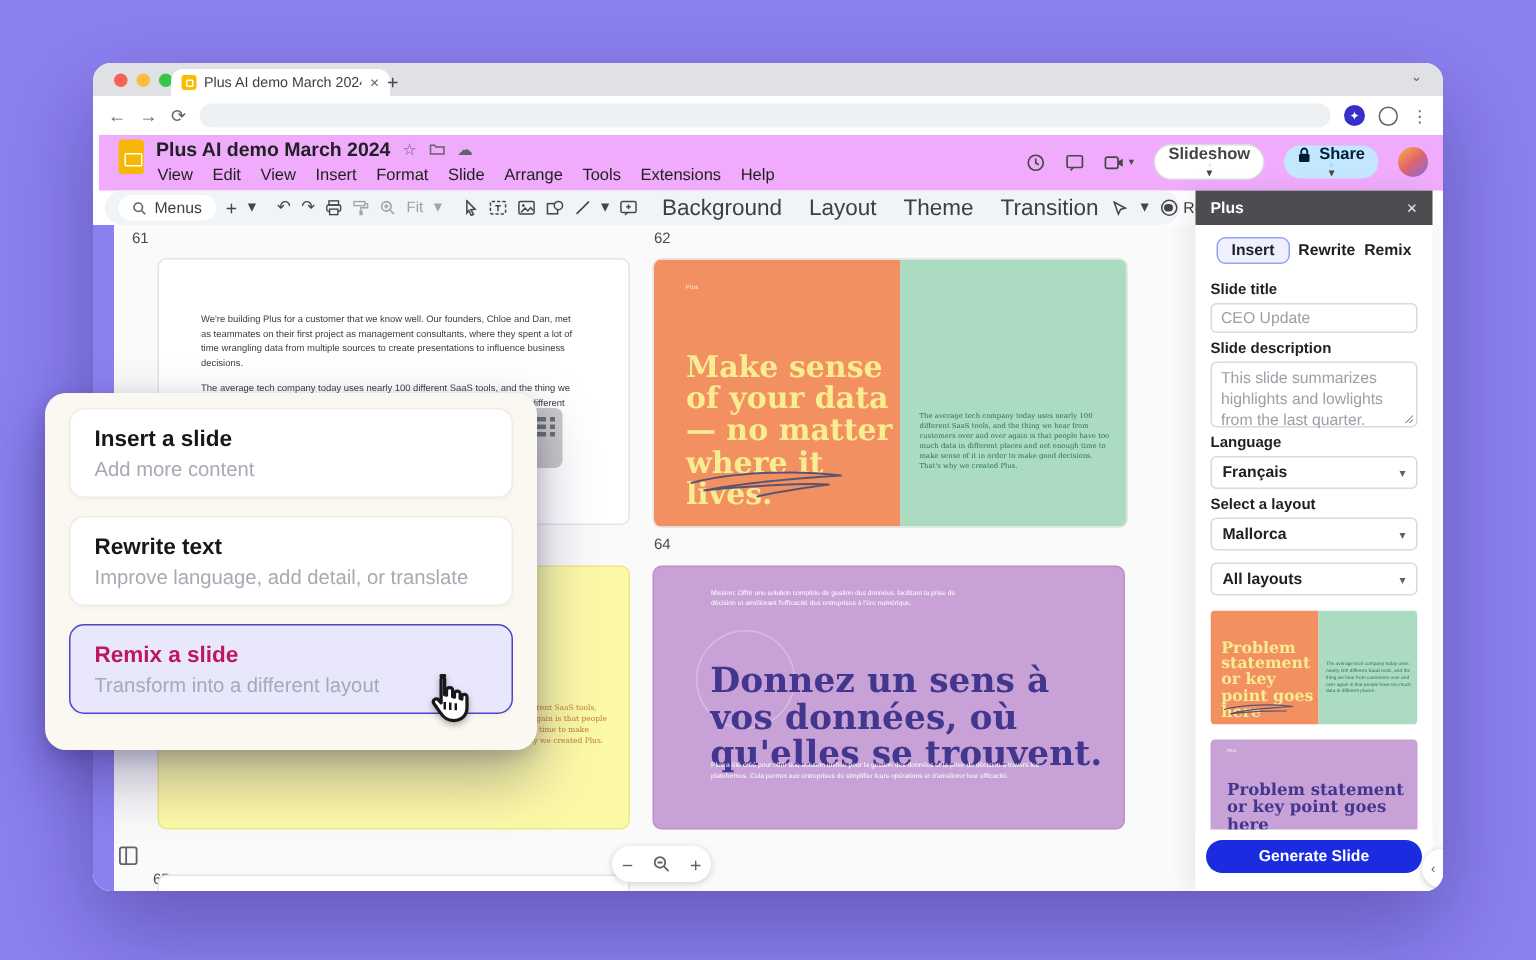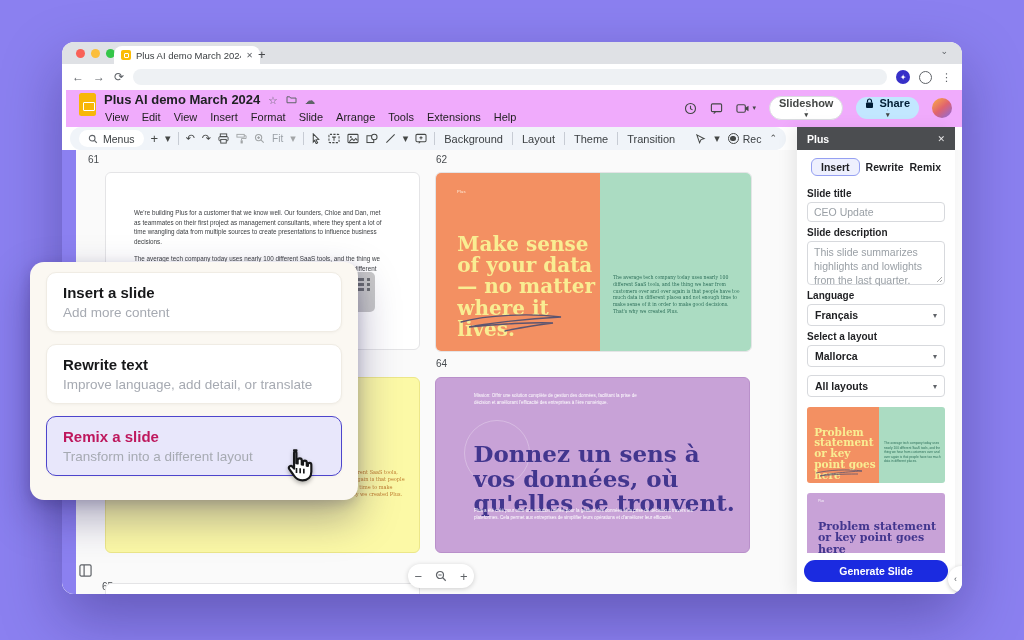--- a/index.html
+++ b/index.html
@@ -42,21 +42,21 @@
   .share .seg{padding:0 9px;display:flex;align-items:center;gap:5px;}
   .share .seg-div{background:#a5cbe4;}
   .caret{font-size:7px;color:#444746;}
   .avatar{width:20px;height:20px;border-radius:50%;background:linear-gradient(140deg,#f6a14d 10%,#e0636e 50%,#8d6bd8 95%);}
   
   .toolbar{position:absolute;left:8px;top:85px;width:716px;height:23px;background:#f0f4f9;border-radius:12px;display:flex;align-items:center;gap:7px;padding:0 9px;box-sizing:border-box;}
   .menus-pill{background:#fff;border-radius:10px;height:17px;display:flex;align-items:center;gap:5px;padding:0 9px;font-size:10.5px;color:#3c4043;}
   .tb-ic{display:flex;align-items:center;color:#444746;font-size:11px;line-height:1;}
   .tb-ic.dim{opacity:.45;}
   .tdiv{width:1px;height:13px;background:#c7ccd4;}
-  .tb-txt{font-size:11px;color:#3c4043;padding:0 2px;}
+  .tb-txt{font-size:15px;color:#3c4043;padding:0 2px;}
   .fit{font-size:10px;color:#9aa0a6;}
   .tb-right{margin-left:auto;display:flex;align-items:center;gap:8px;}
   .rec-wrap{display:flex;align-items:center;gap:4px;font-size:10.5px;color:#3c4043;}
   .rec-dot{width:9px;height:9px;border:1.6px solid #444746;border-radius:50%;display:inline-block;position:relative;}
   .rec-dot::after{content:"";position:absolute;inset:1.6px;background:#444746;border-radius:50%;}
   
   .main{position:absolute;left:0;top:108px;right:0;bottom:0;background:#fafafa;}
   .purple-strip{position:absolute;left:0;top:0;width:14px;bottom:0;background:#8b80f0;}
   .slide-num{position:absolute;font-size:10px;color:#474b4f;}
   .slide{position:absolute;background:#fff;border:1px solid #e4e4e6;border-radius:6px;box-sizing:border-box;overflow:hidden;}

